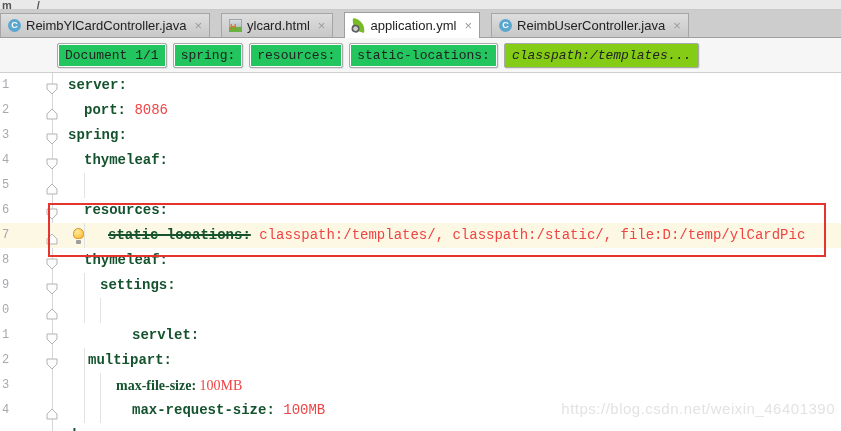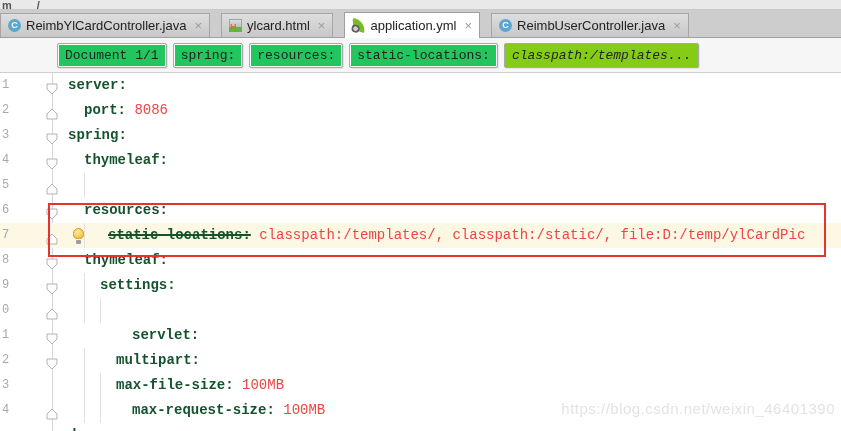--- a/index.html
+++ b/index.html
@@ -235,27 +235,27 @@
           <polygon points="1,1 11,1 11,6 6,11 1,6" fill="#fcfcfc" stroke="#b3b3b3"></polygon>
         </svg></span>
       <span class="code" style="left: 84px; margin-left: 48px;"><span class="key">servlet:</span></span>
     </div>
     <div class="line-row">
       <span class="lnum">2</span>
       <span class="guide" style="left: 84px;"></span>
       <span class="fold"><svg width="12" height="12">
           <polygon points="1,1 11,1 11,6 6,11 1,6" fill="#fcfcfc" stroke="#b3b3b3"></polygon>
         </svg></span>
-      <span class="code" style="left: 116px;"><span class="key">multipart:</span></span>
+      <span class="code" style="left: 88px;"><span class="key">multipart:</span></span>
     </div>
     <div class="line-row">
       <span class="lnum">3</span>
       <span class="guide" style="left: 84px;"></span>
       <span class="guide" style="left: 100px;"></span>
-      <span class="code" style="left: 116px;"><span class="key">max-file-size:</span><span class="val"> 100MB</span></span>
+      <span class="code" style="left: 116px; font-family: Liberation Serif, serif;"><span class="key">max-file-size:</span><span class="val"> 100MB</span></span>
     </div>
     <div class="line-row">
       <span class="lnum">4</span>
       <span class="guide" style="left: 84px;"></span>
       <span class="guide" style="left: 100px;"></span>
       <span class="fold"><svg width="12" height="12">
           <polygon points="6,1 11,6 11,11 1,11 1,6" fill="#fcfcfc" stroke="#b3b3b3"></polygon>
         </svg></span>
       <span class="code" style="left: 132px;"><span class="key">max-request-size:</span><span class="val"> 100MB</span></span>
     </div>

